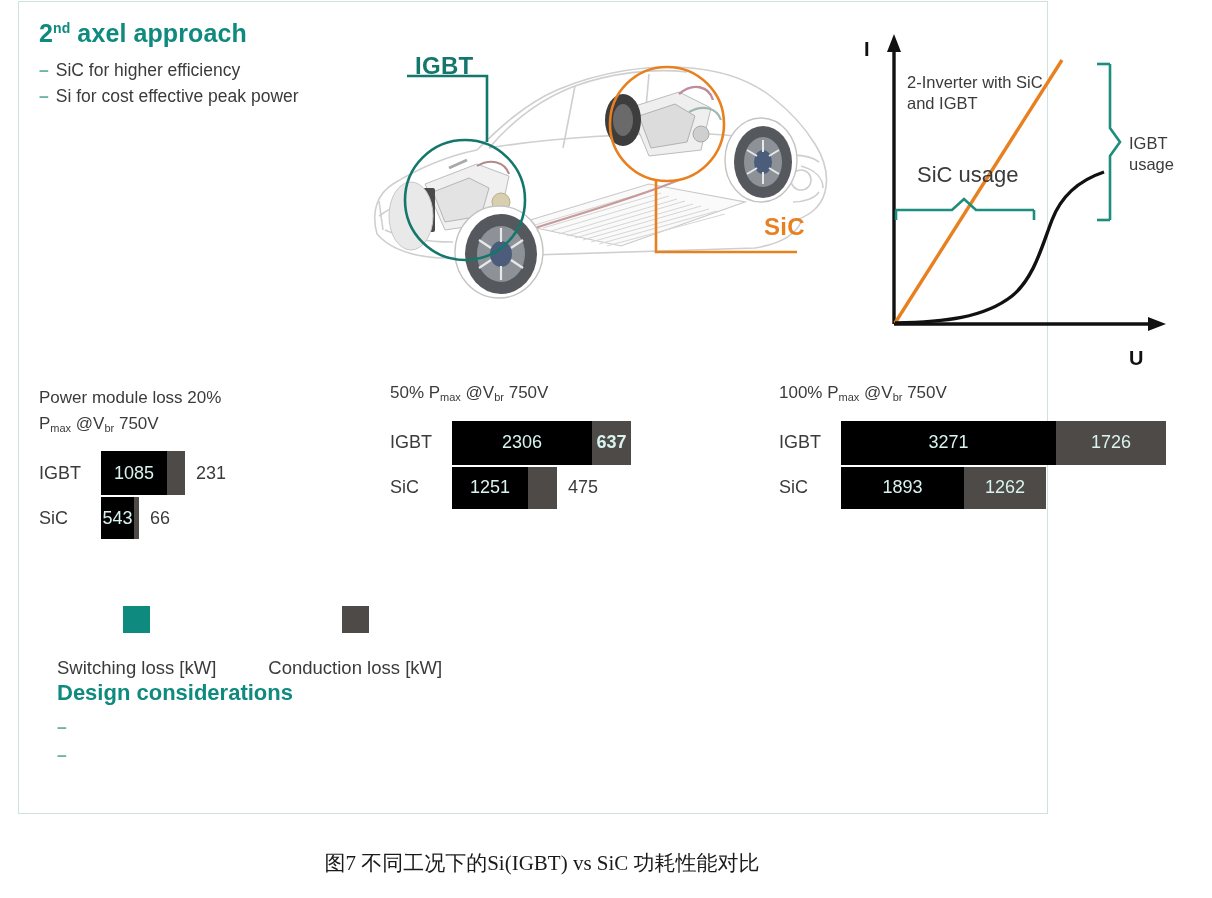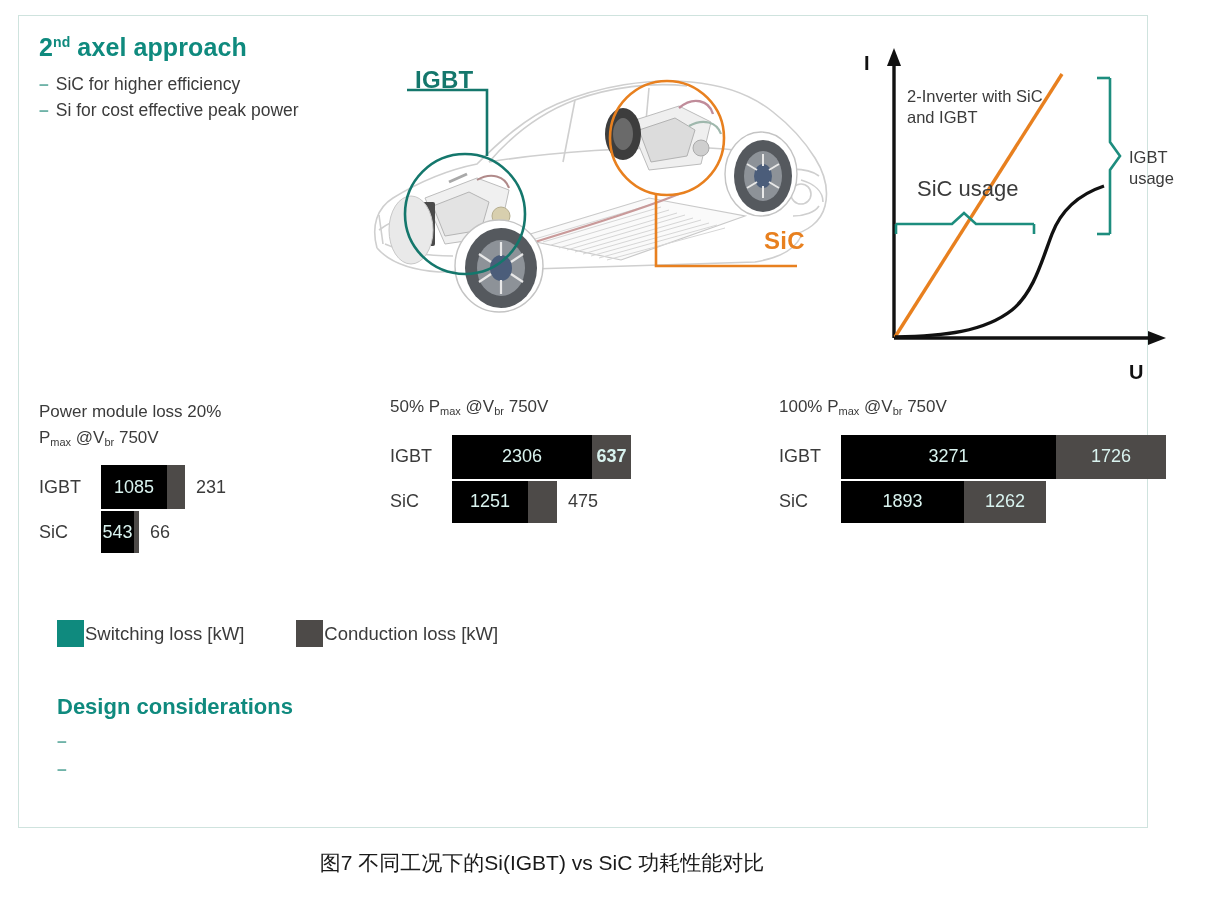--- a/index.html
+++ b/index.html
@@ -2,21 +2,21 @@
 <html><head>
 <meta charset="utf-8">
 <style>
   html,body{margin:0;padding:0;}
   body{
     width:1212px;height:898px;background:#ffffff;
     font-family:"Liberation Sans", sans-serif;
     color:#3b3b3b;position:relative;overflow:hidden;
   }
   .slide-frame{
-    position:absolute;left:18px;top:15px;width:1130px;height:813px;
+    position:absolute;left:18px;top:1px;width:1030px;height:813px;
     border:1.5px solid #cfe3de;background:#ffffff;box-sizing:border-box;padding-left:12px;
   }
 
   
   .head-block{position:absolute;left:20px;top:18px;width:360px;}
   .head-title{
     font-size:25px;font-weight:bold;color:#0f8a7e;letter-spacing:.1px;
     line-height:1.1;margin:0 0 9px 0;
   }
   .head-title sup{font-size:14px;vertical-align:super;}
@@ -71,40 +71,40 @@
     font-size:18px;color:#d9f3ef;box-sizing:border-box;
   }
   .seg.sw{background:#000000;}
   .seg.cd{background:#4d4a48;}
   .seg-out{
     font-size:18px;color:#3b3b3b;padding-left:11px;white-space:nowrap;
   }
 
   
   .legend{position:absolute;left:38px;top:604px;display:flex;align-items:center;gap:14px;}
-  .lg-item{display:flex;align-items:center;gap:1px;}
+  .lg-item{display:flex;align-items:center;gap:24px;flex-direction:column;}
   .swatch{width:27px;height:27px;}
   .swatch.sw{background:#0f8a7e;}
   .swatch.cd{background:#4d4a48;}
   .lg-text{font-size:18.5px;color:#3b3b3b;}
   .lg-gap{width:24px;}
 
   
   .design{position:absolute;left:38px;top:678px;width:1100px;}
   .design-title{
     font-size:22px;font-weight:bold;color:#0f8a7e;margin-bottom:7px;
   }
   .design .bullet{font-size:17.5px;line-height:1.62;}
   .design .bullet sup{font-size:11px;vertical-align:super;}
 
   
   .caption{
     position:absolute;left:0;top:849px;width:1084px;text-align:center;
     font-size:21px;color:#1a1a1a;
-    font-family:Liberation Sans, sans-serif;
+    font-family:Liberation Serif, serif;
   }
 </style>
 </head>
 <body>
 
 <div class="slide-frame">
 
   <div class="head-block">
     <div class="head-title">
       <span>2</span><sup>nd</sup><span> axel approach</span>

